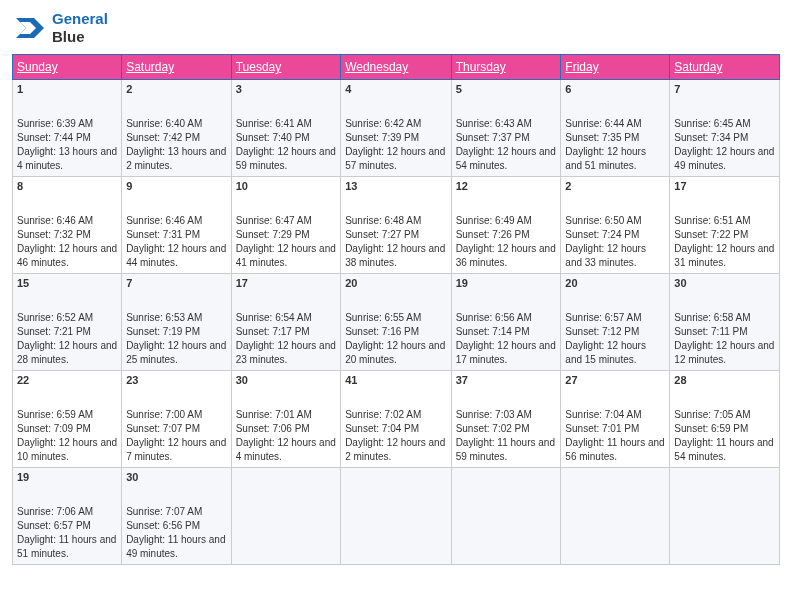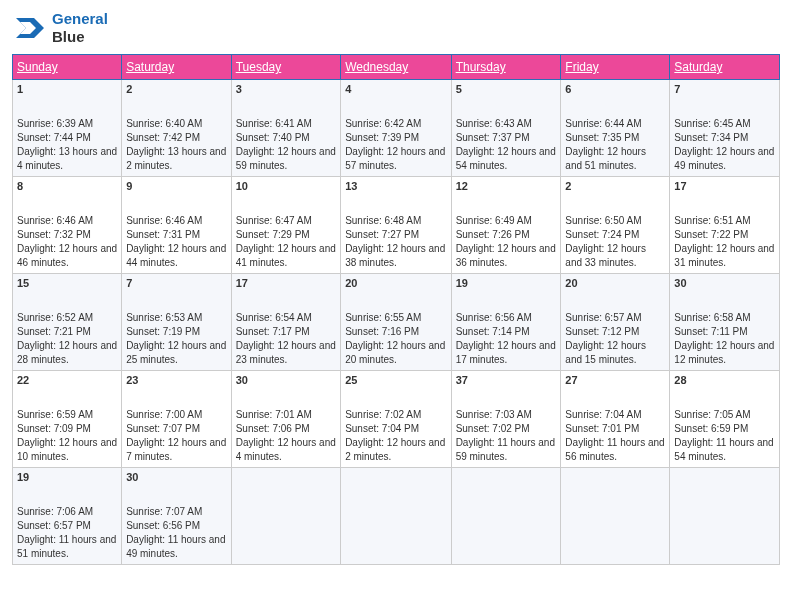--- a/index.html
+++ b/index.html
@@ -215,21 +215,21 @@
           </td>
           <td>
             <span class="day-num">23</span>
             <div class="day-info">Sunrise: 7:00 AM<br>Sunset: 7:07 PM<br>Daylight: 12 hours and 7 minutes.</div>
           </td>
           <td>
             <span class="day-num">30</span>
             <div class="day-info">Sunrise: 7:01 AM<br>Sunset: 7:06 PM<br>Daylight: 12 hours and 4 minutes.</div>
           </td>
           <td>
-            <span class="day-num">25</span>
+            <span class="day-num">41</span>
             <div class="day-info">Sunrise: 7:02 AM<br>Sunset: 7:04 PM<br>Daylight: 12 hours and 2 minutes.</div>
           </td>
           <td>
             <span class="day-num">37</span>
             <div class="day-info">Sunrise: 7:03 AM<br>Sunset: 7:02 PM<br>Daylight: 11 hours and 59 minutes.</div>
           </td>
           <td>
             <span class="day-num">27</span>
             <div class="day-info">Sunrise: 7:04 AM<br>Sunset: 7:01 PM<br>Daylight: 11 hours and 56 minutes.</div>
           </td>

